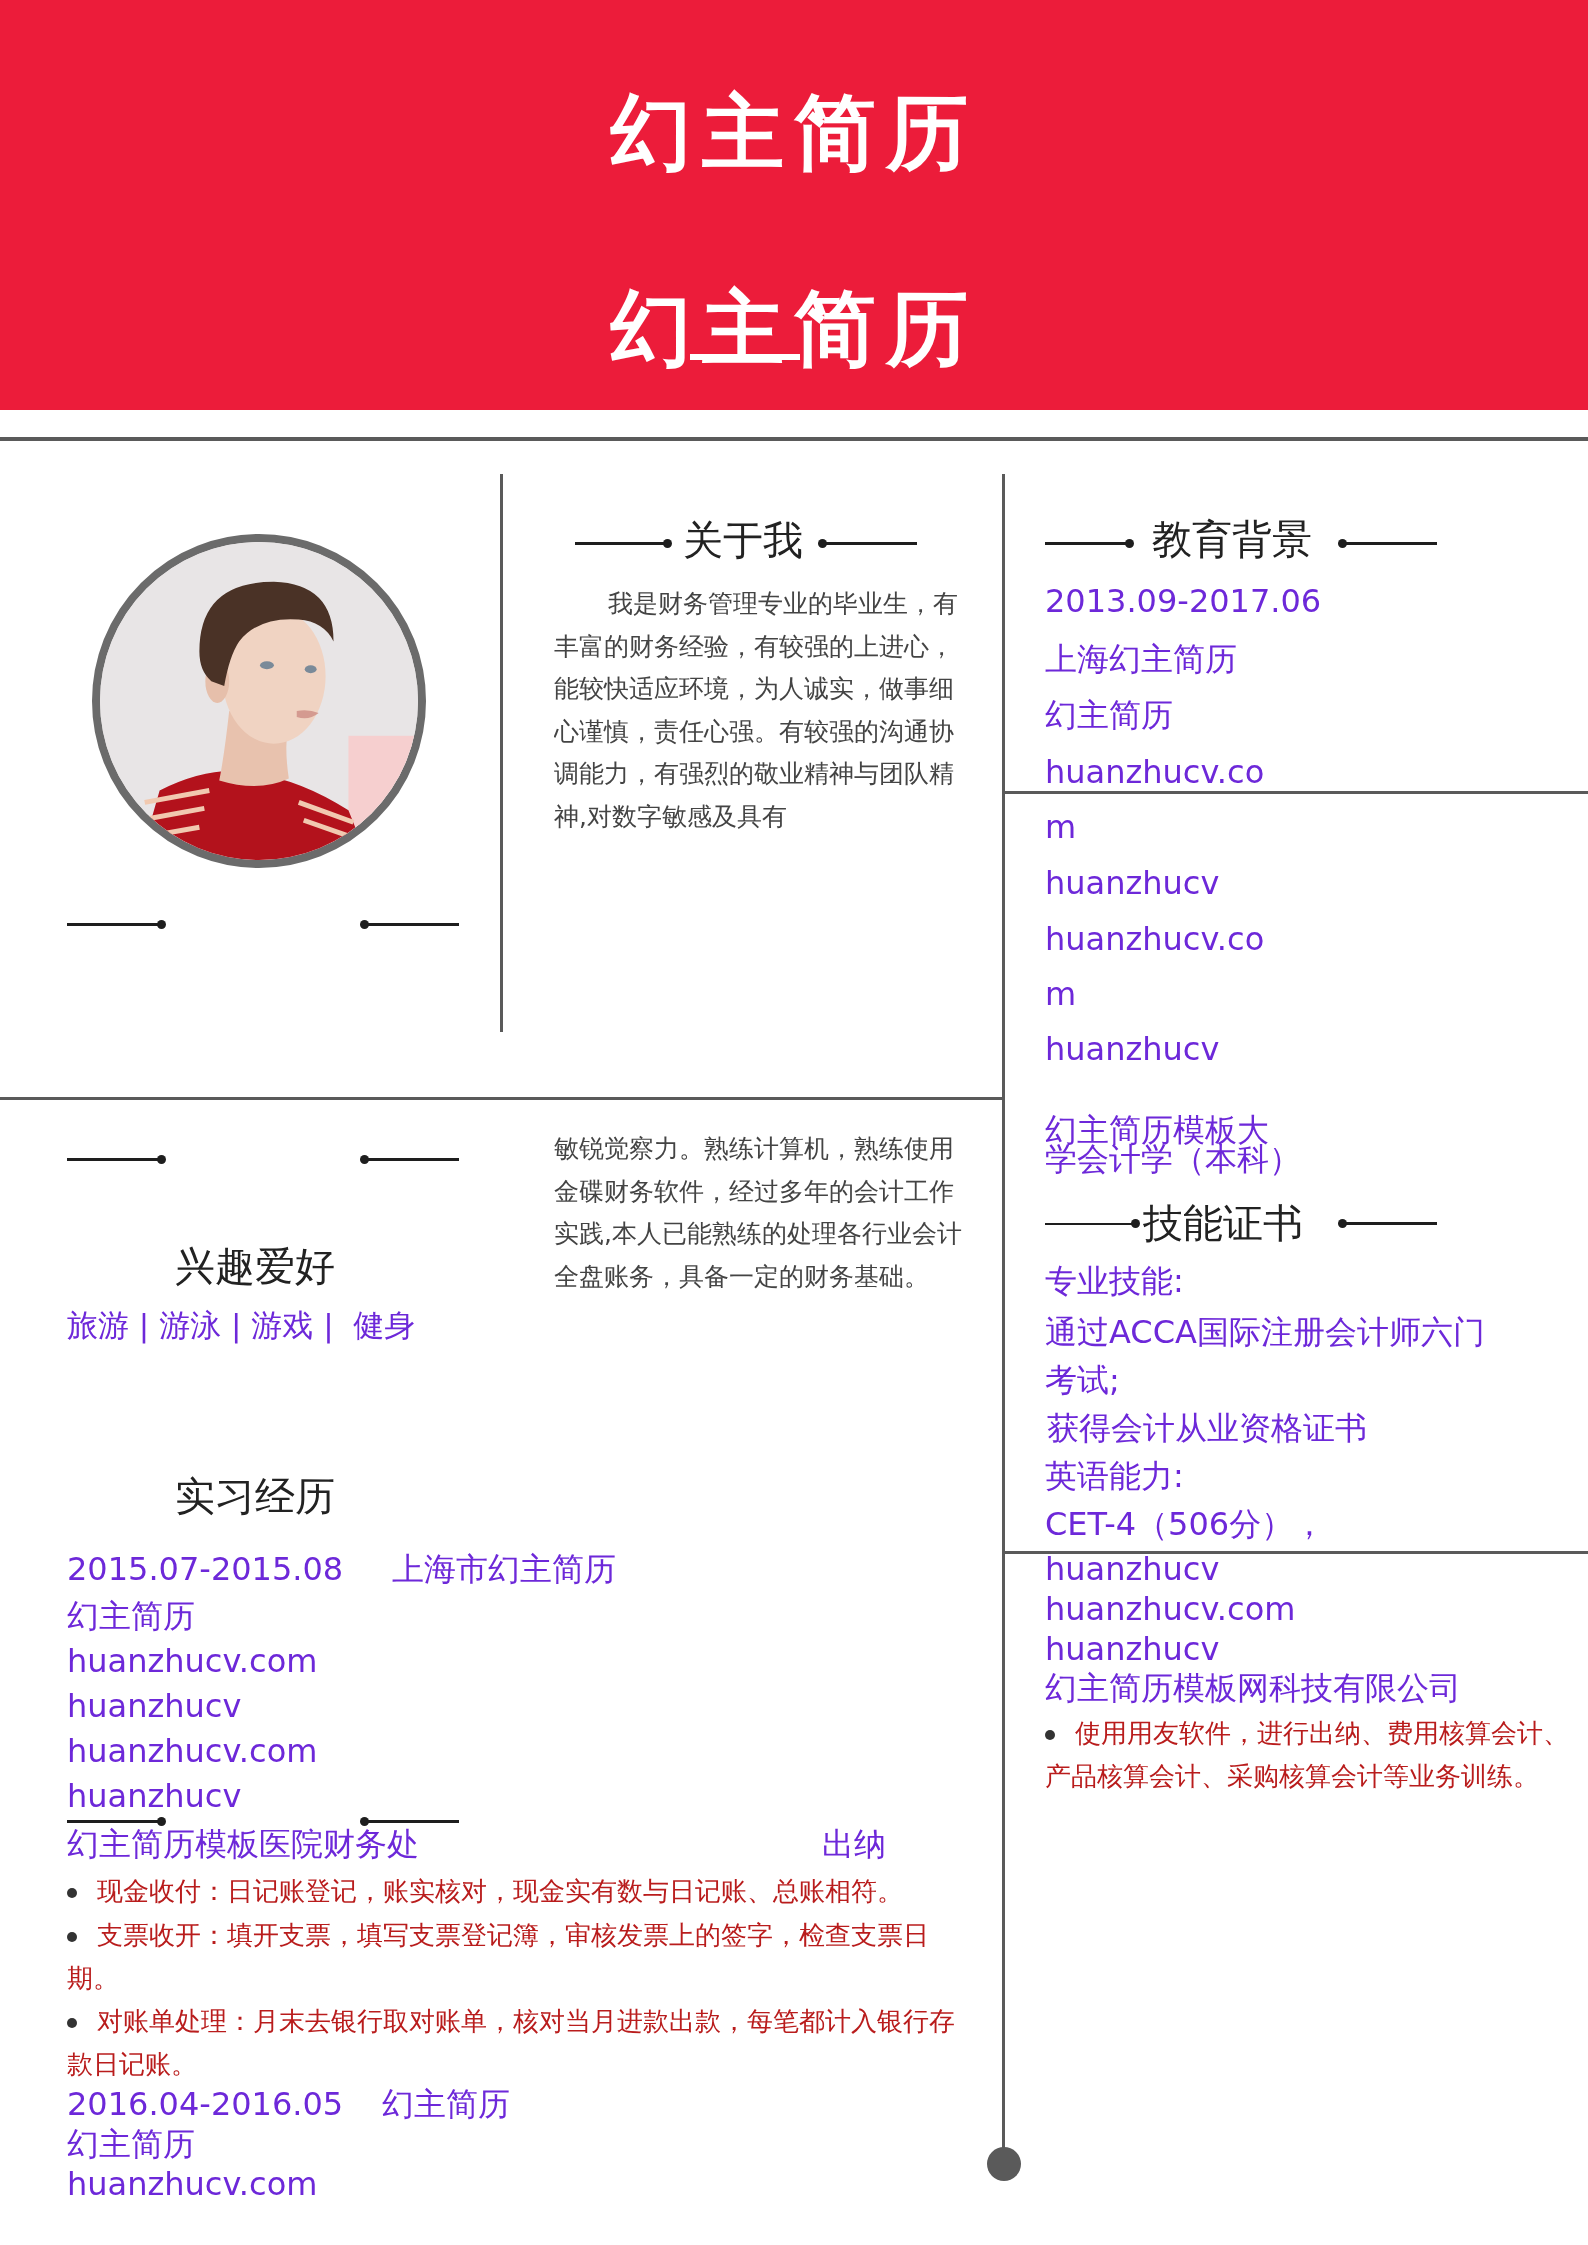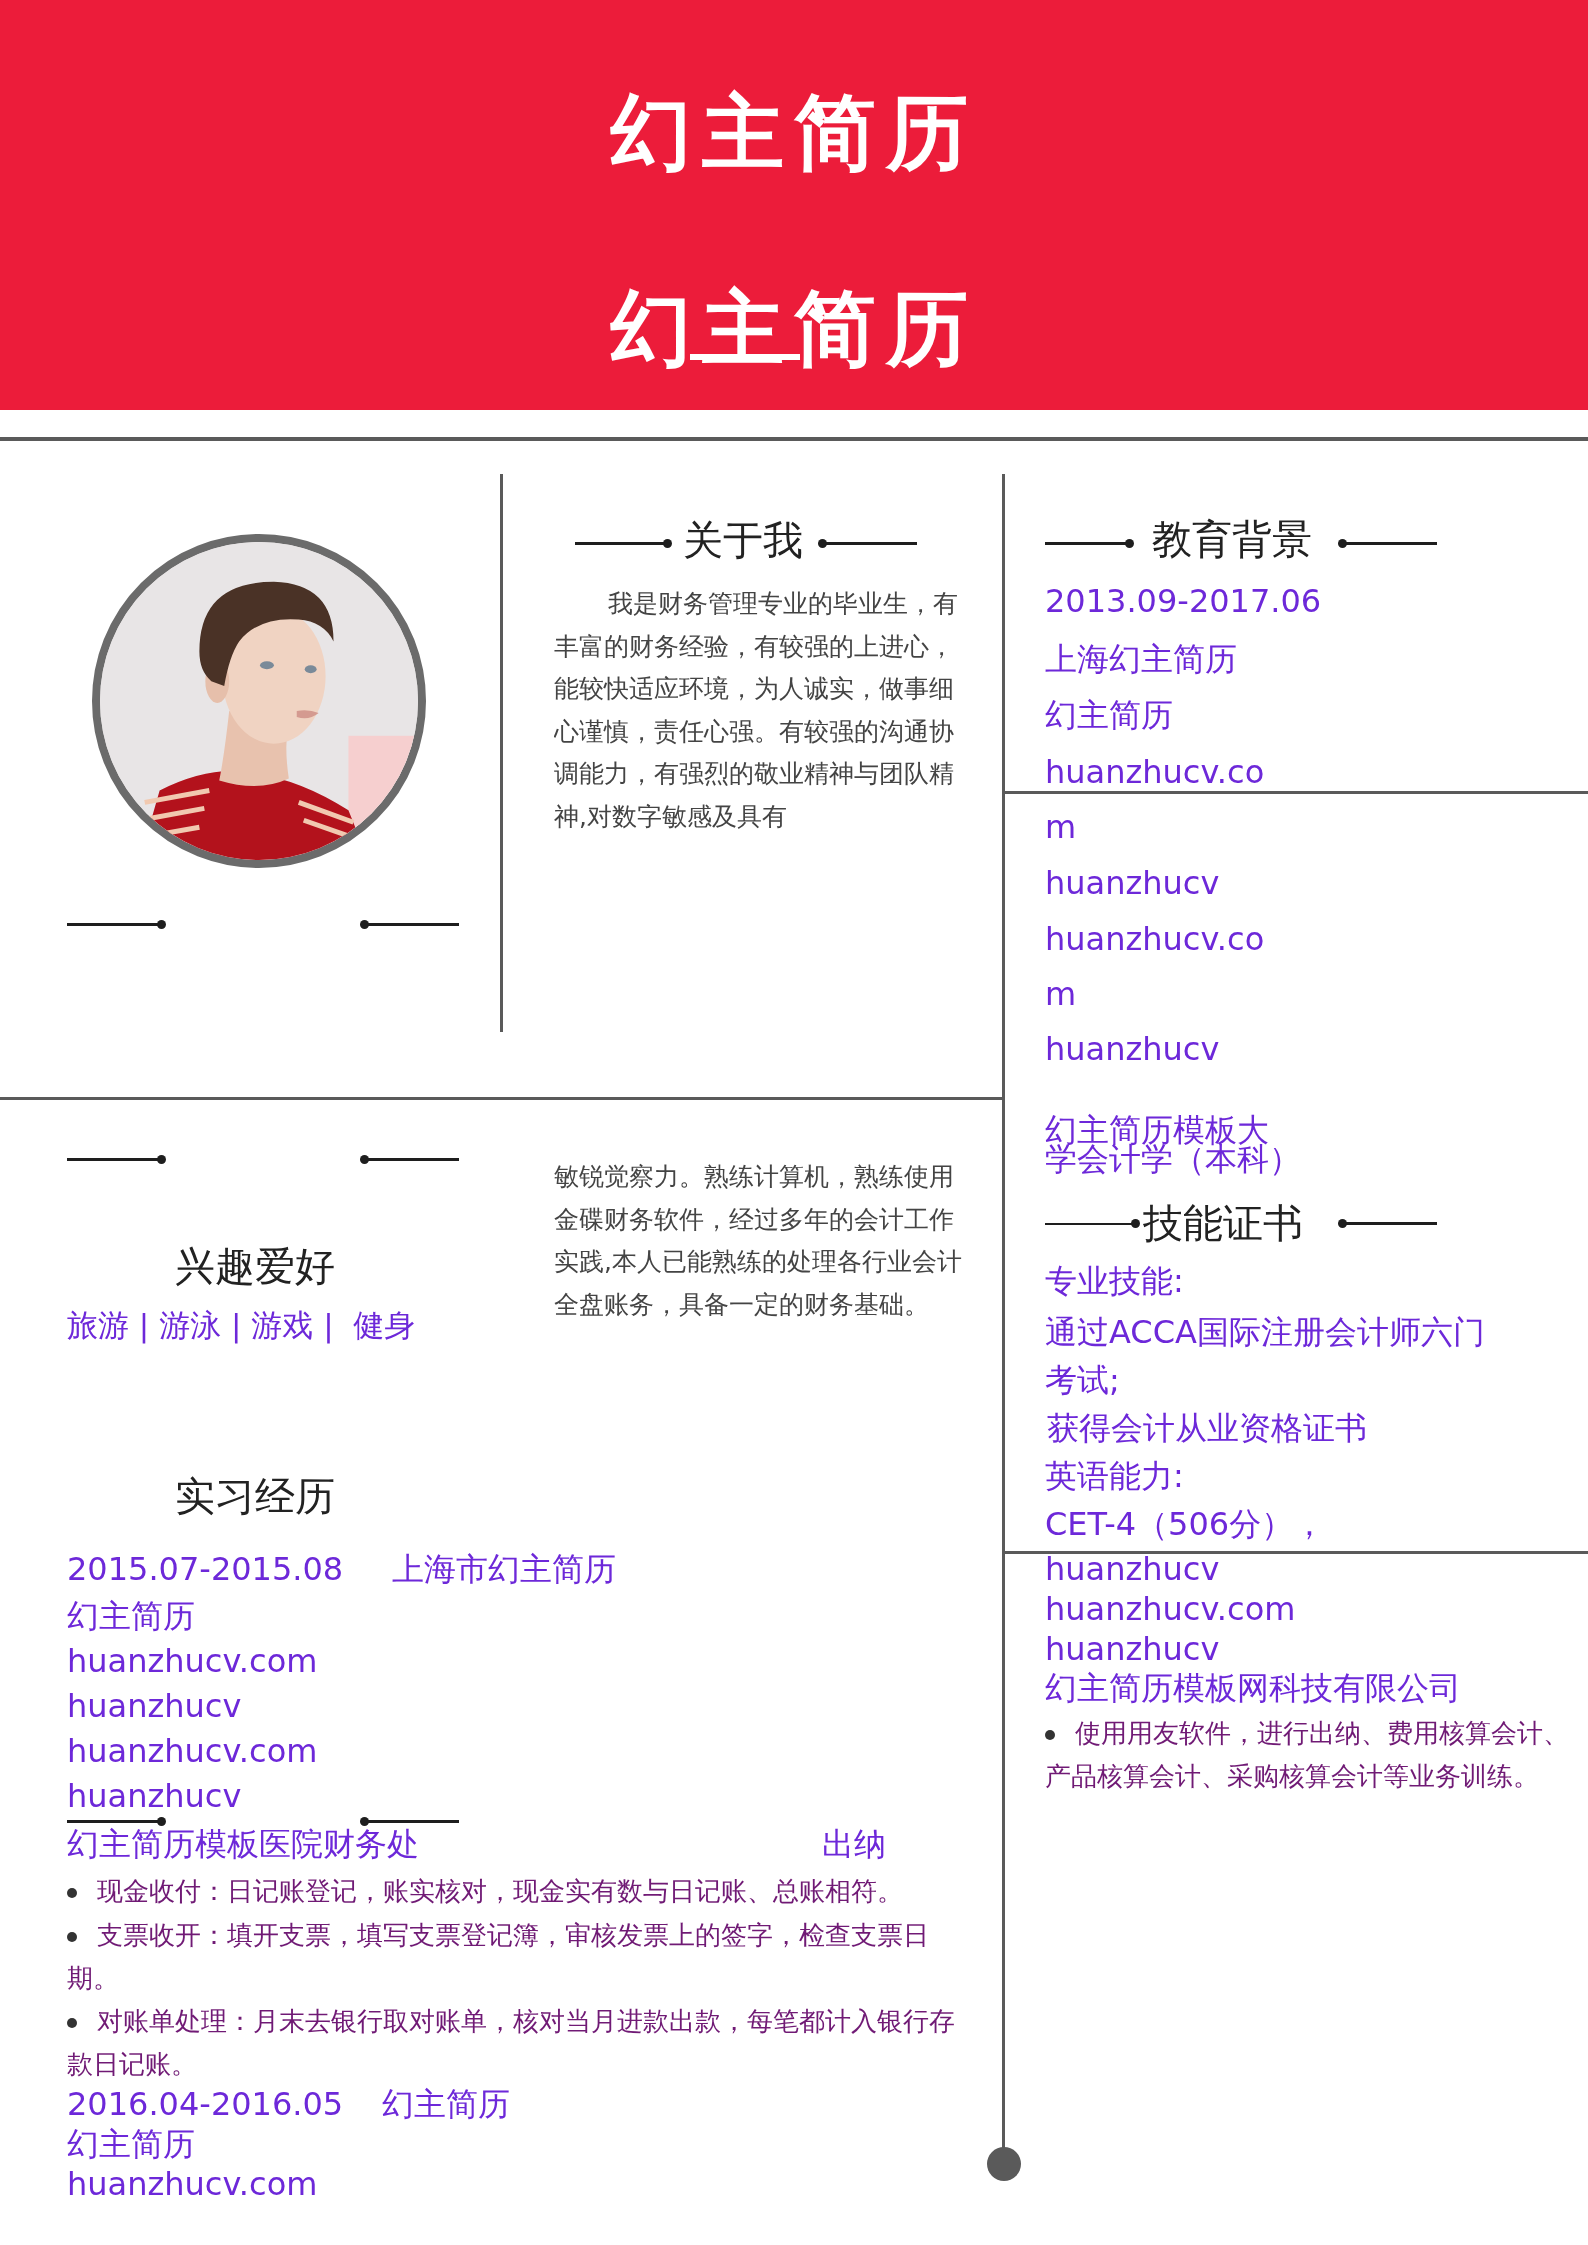--- a/index.html
+++ b/index.html
@@ -42,21 +42,21 @@
   .section-title {
     position: absolute; font-size: 40px; color: #222222; line-height: 1; white-space: nowrap;
   }
   .body-text {
     position: absolute; font-size: 25px; line-height: 42.5px; color: #444444;
   }
   .line-text {
     position: absolute; font-size: 32px; color: #6d28d9; white-space: nowrap; line-height: 1;
   }
   .bullet-text {
-    position: absolute; font-size: 26px; color: #701a75; line-height: 43px;
+    position: absolute; font-size: 26px; color: #b91c1c; line-height: 43px;
   }
   .bullet-text .b { display: inline-block; width: 10px; height: 10px; border-radius: 50%; background: #333; margin-right: 20px; vertical-align: middle; }
 </style>
 </head>
 <body>
 
 <div class="abs header">
   <div class="header-title t1">幻主简历</div>
   <div class="header-title t2">幻主简历</div>
   <div class="t2-underline"></div>
@@ -96,21 +96,21 @@
 <div class="dot" style="left:157px; top:920px;"></div>
 <div class="dot" style="left:360px; top:920px;"></div>
 <div class="dl" style="left:364px; top:923px; width:95px;"></div>
 
 <div class="dl" style="left:575px; top:542px; width:90px;"></div>
 <div class="dot" style="left:663px; top:539px;"></div>
 <div class="section-title" style="left:683px; top:520px;">关于我</div>
 <div class="dot" style="left:818px; top:539px;"></div>
 <div class="dl" style="left:822px; top:542px; width:95px;"></div>
 <div class="body-text" style="left:554px; top:583px; width:424px; text-indent:54px; height:255px; overflow:hidden;">我是财务管理专业的毕业生，有丰富的财务经验，有较强的上进心，能较快适应环境，为人诚实，做事细心谨慎，责任心强。有较强的沟通协调能力，有强烈的敬业精神与团队精神,对数字敏感及具有</div>
-<div class="body-text" style="left:554px; top:1156px; width:424px;">敏锐觉察力。熟练计算机，熟练使用金碟财务软件，经过多年的会计工作实践,本人已能熟练的处理各行业会计全盘账务，具备一定的财务基础。</div>
+<div class="body-text" style="left:554px; top:1128px; width:424px;">敏锐觉察力。熟练计算机，熟练使用金碟财务软件，经过多年的会计工作实践,本人已能熟练的处理各行业会计全盘账务，具备一定的财务基础。</div>
 
 <div class="dl" style="left:1045px; top:542px; width:85px;"></div>
 <div class="dot" style="left:1125px; top:539px;"></div>
 <div class="section-title" style="left:1152px; top:519px;">教育背景</div>
 <div class="dot" style="left:1338px; top:539px;"></div>
 <div class="dl" style="left:1342px; top:542px; width:95px;"></div>
 
 <div class="line-text" style="left:1045px; top:585px;">2013.09-2017.06</div>
 <div class="line-text" style="left:1045px; top:643px;">上海幻主简历</div>
 <div class="line-text" style="left:1045px; top:699px;">幻主简历</div>

